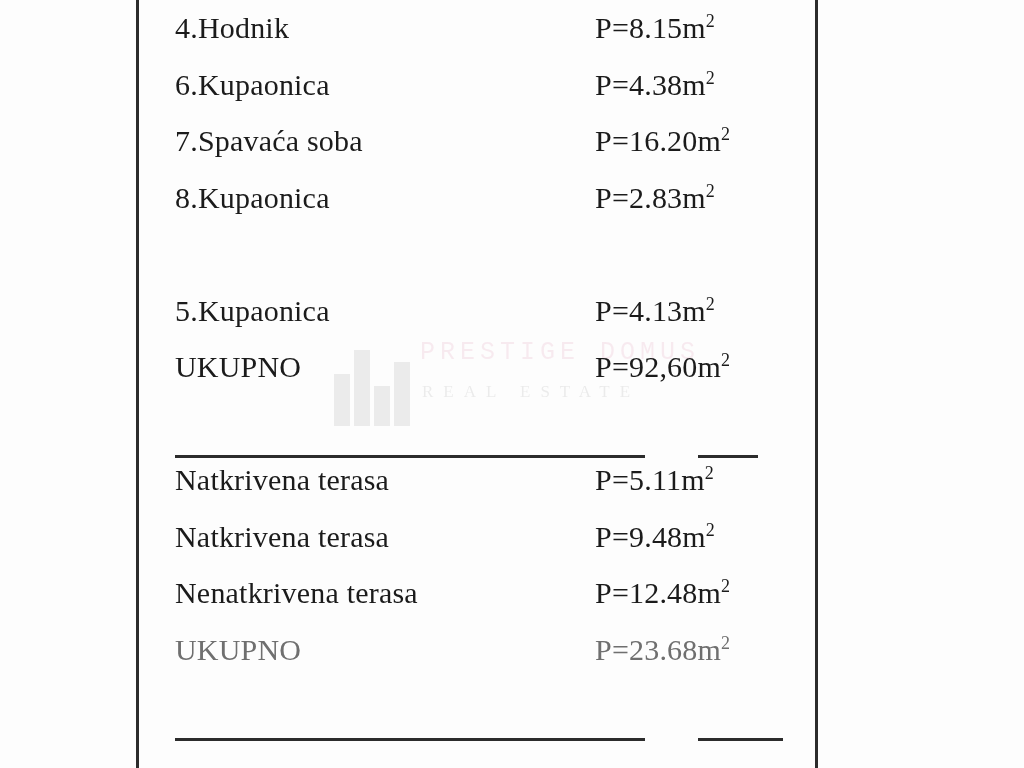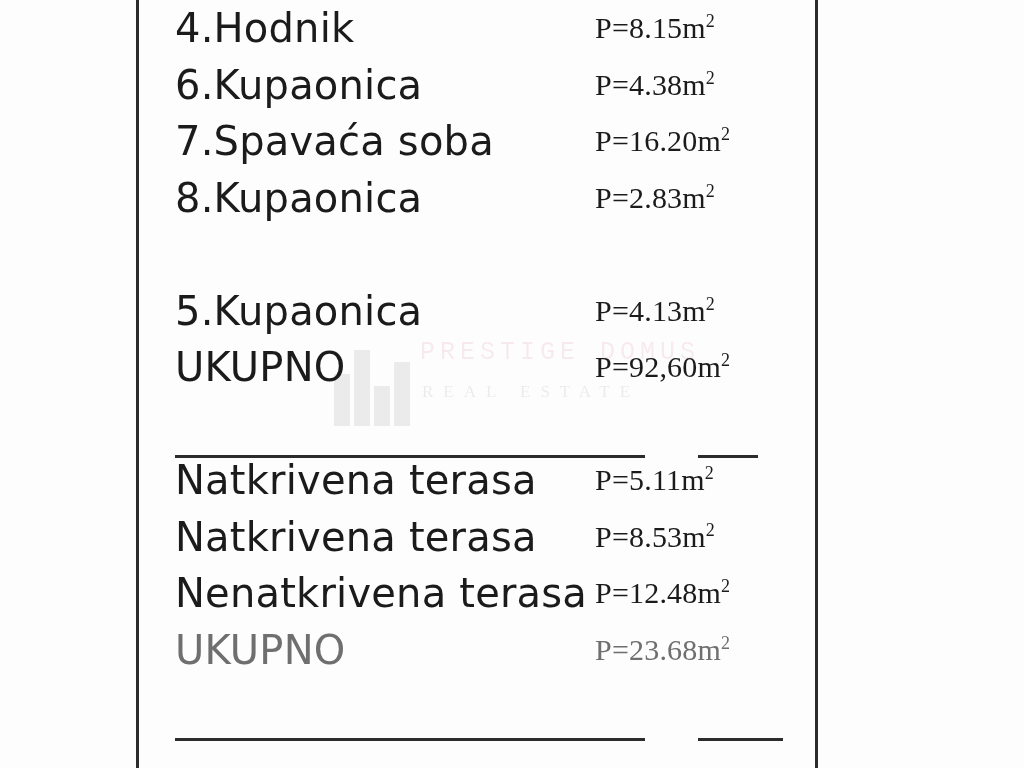--- a/index.html
+++ b/index.html
@@ -81,24 +81,25 @@
   }
   .row {
     position: relative;
     height: 56.5px;
     display: flex;
     align-items: center;
   }
   .row.spacer { height: 56.5px; }
   .row .name {
     width: 420px;
-    font-size: 40px;
+    font-size: 30px;
     line-height: 1;
     white-space: nowrap;
     letter-spacing: 0.2px;
+    font-family: Liberation Serif, serif;
   }
   .row .area {
     font-size: 30px;
     line-height: 1;
     white-space: nowrap;
     letter-spacing: 0.2px;
     font-family: Liberation Serif, serif;
   }
   .row .area sup {
     font-size: 18px;
@@ -181,21 +182,21 @@
       <div class="area"><span></span></div>
     </div>
 
     <div class="row">
       <div class="name">Natkrivena  terasa</div>
       <div class="area"><span>P=5.11m</span><sup>2</sup></div>
     </div>
 
     <div class="row">
       <div class="name">Natkrivena  terasa</div>
-      <div class="area"><span>P=8.53m</span><sup>2</sup></div>
+      <div class="area"><span>P=9.48m</span><sup>2</sup></div>
     </div>
 
     <div class="row">
       <div class="name">Nenatkrivena  terasa</div>
       <div class="area"><span>P=12.48m</span><sup>2</sup></div>
     </div>
 
     <div class="row clipped">
       <div class="name">UKUPNO</div>
       <div class="area"><span>P=23.68m</span><sup>2</sup></div>

